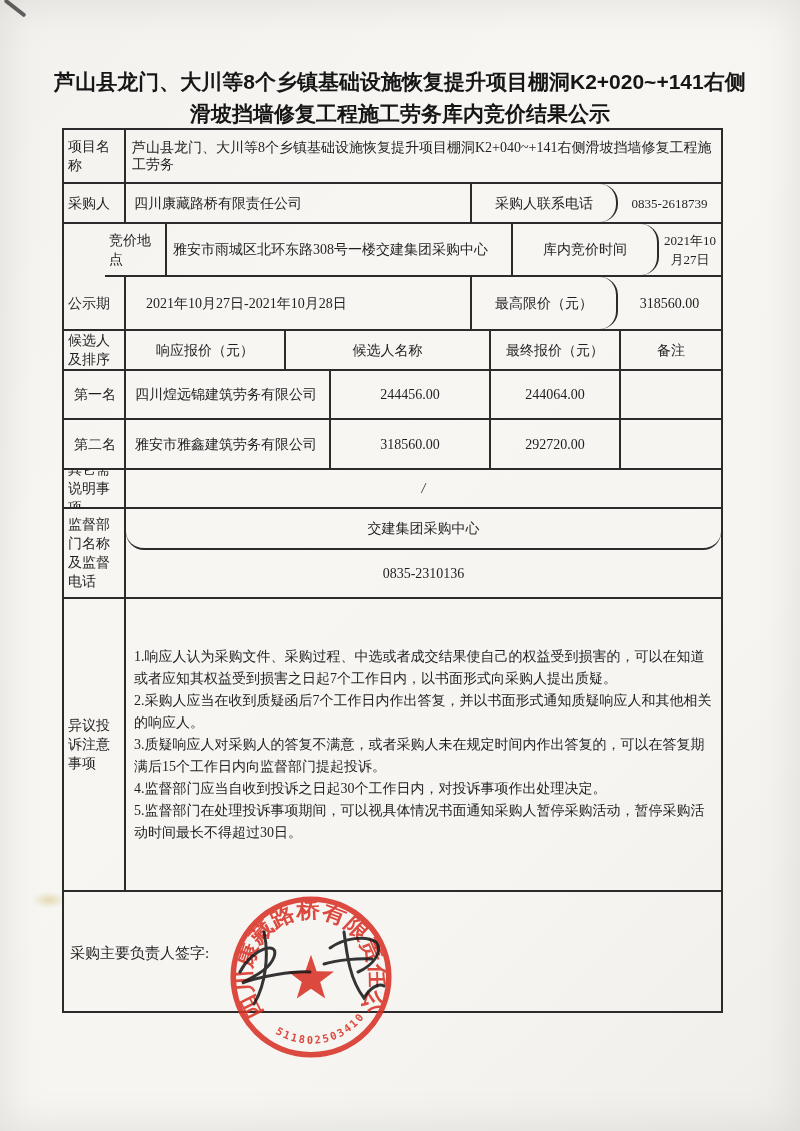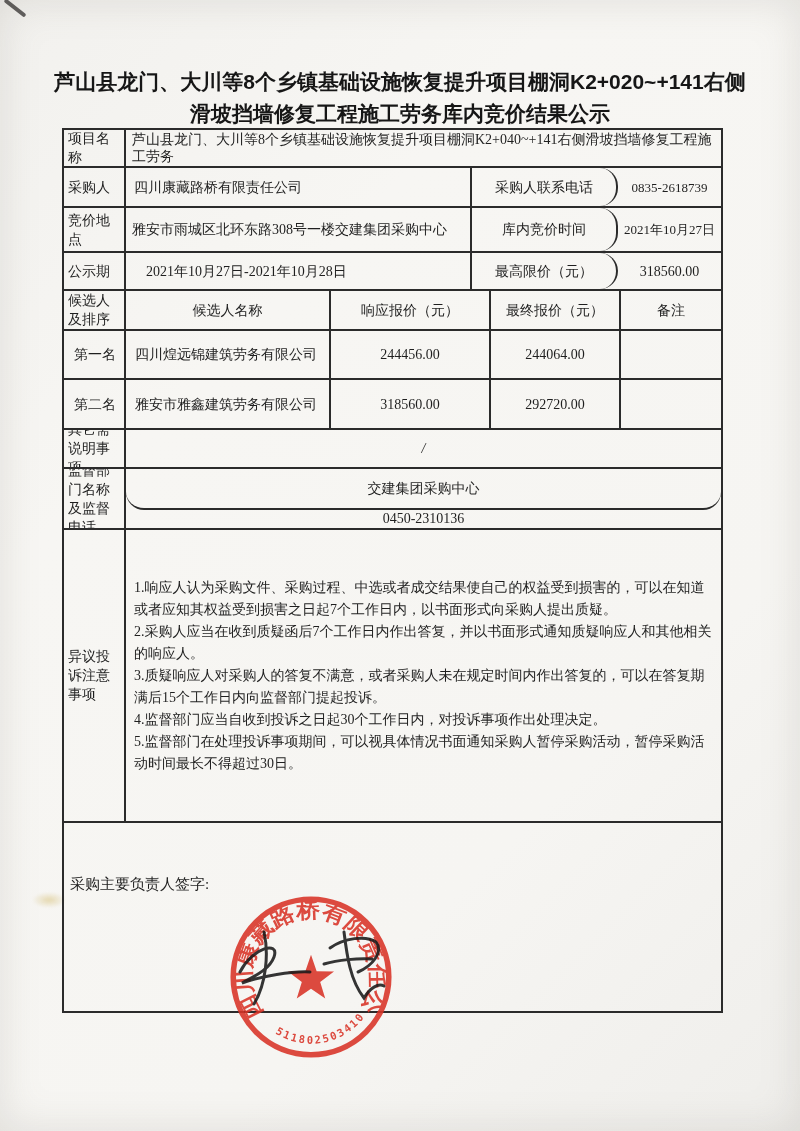--- a/index.html
+++ b/index.html
@@ -30,22 +30,22 @@
   .row:last-child { border-bottom:none; }
   .c { display:flex; align-items:center; border-right:2px solid var(--line);
        font-size:14px; line-height:19px; overflow:hidden; }
   .c:last-child { border-right:none; }
   .lab { width:62px; flex:0 0 62px; padding:2px 2px 2px 4px; word-break:break-all; }
   .cen { justify-content:center; text-align:center; }
   .pl6 { padding-left:6px; } .pl8 { padding-left:8px; } .pl10 { padding-left:9px; } .pl20 { padding-left:20px; }
   .fill { flex:1 1 auto; }
   .w346 { flex:0 0 346px; } .w146 { flex:0 0 146px;border-radius:18px; }
   .w205 { flex:0 0 205px; } .w160 { flex:0 0 160px; } .w130 { flex:0 0 130px; }
-  .h38 { height:38px; } .h40 { height:40px; } .h45 { height:45px; } .h49 { height:49px; }
-  .h50 { height:50px; } .h39 { height:39px; } .h81 { height:61px; } .h293 { height:293px; } .h119 { height:119px; }
+  .h38 { height:54px; } .h40 { height:40px; } .h45 { height:53px;margin-left:41px; } .h49 { height:49px; }
+  .h50 { height:50px; } .h39 { height:39px; } .h81 { height:90px; } .h293 { height:293px; } .h119 { height:119px; }
   .small { font-size:13px; }
   .sup-col { flex:1 1 auto; display:flex; flex-direction:column; }
   .sup-top { height:41px; border-bottom:2px solid var(--line); display:flex; align-items:center; justify-content:center; font-size:14px;border-radius:18px; }
   .sup-bot { flex:1; display:flex; align-items:center; justify-content:center; font-size:14px; }
   .obj-text { flex:1 1 auto; padding:6px 8px 6px 8px; font-size:14px; line-height:22px;
     display:flex; flex-direction:column; justify-content:center; }
   .sig-row { position:relative; }
   .sig-label { position:absolute; left:6px; top:52px; font-size:15px; }
   .seal { position:absolute; left:210px; top:876px; width:202px; height:202px; opacity:.88; }
   .signature-ink { position:absolute; left:212px; top:912px; width:210px; height:110px; }
@@ -81,22 +81,22 @@
 
   <div class="row h38">
     <div class="c lab">公示期</div>
     <div class="c w346 pl20">2021年10月27日-2021年10月28日</div>
     <div class="c w146 cen">最高限价（元）</div>
     <div class="c fill cen">318560.00</div>
   </div>
 
   <div class="row h40">
     <div class="c lab">候选人及排序</div>
+    <div class="c w160 cen">响应报价（元）</div>
     <div class="c w205 cen">候选人名称</div>
-    <div class="c w160 cen">响应报价（元）</div>
     <div class="c w130 cen">最终报价（元）</div>
     <div class="c fill cen">备注</div>
   </div>
 
   <div class="row h49">
     <div class="c lab cen">第一名</div>
     <div class="c w205 pl10">四川煌远锦建筑劳务有限公司</div>
     <div class="c w160 cen">244456.00</div>
     <div class="c w130 cen">244064.00</div>
     <div class="c fill cen"></div>
@@ -113,21 +113,21 @@
 
   <div class="row h39">
     <div class="c lab">其它需说明事项</div>
     <div class="c fill cen" style="font-style:italic;">/</div>
   </div>
 
   <div class="row h81">
     <div class="c lab" style="text-align:left;">监督部门名称及监督电话</div>
     <div class="sup-col">
       <div class="sup-top">交建集团采购中心</div>
-      <div class="sup-bot">0450-2310136</div>
+      <div class="sup-bot">0835-2310136</div>
     </div>
   </div>
 
   <div class="row h293">
     <div class="c lab">异议投诉注意事项</div>
     <div class="obj-text">
       <div>1.响应人认为采购文件、采购过程、中选或者成交结果使自己的权益受到损害的，可以在知道或者应知其权益受到损害之日起7个工作日内，以书面形式向采购人提出质疑。</div>
       <div>2.采购人应当在收到质疑函后7个工作日内作出答复，并以书面形式通知质疑响应人和其他相关的响应人。</div>
       <div>3.质疑响应人对采购人的答复不满意，或者采购人未在规定时间内作出答复的，可以在答复期满后15个工作日内向监督部门提起投诉。</div>
       <div>4.监督部门应当自收到投诉之日起30个工作日内，对投诉事项作出处理决定。</div>

